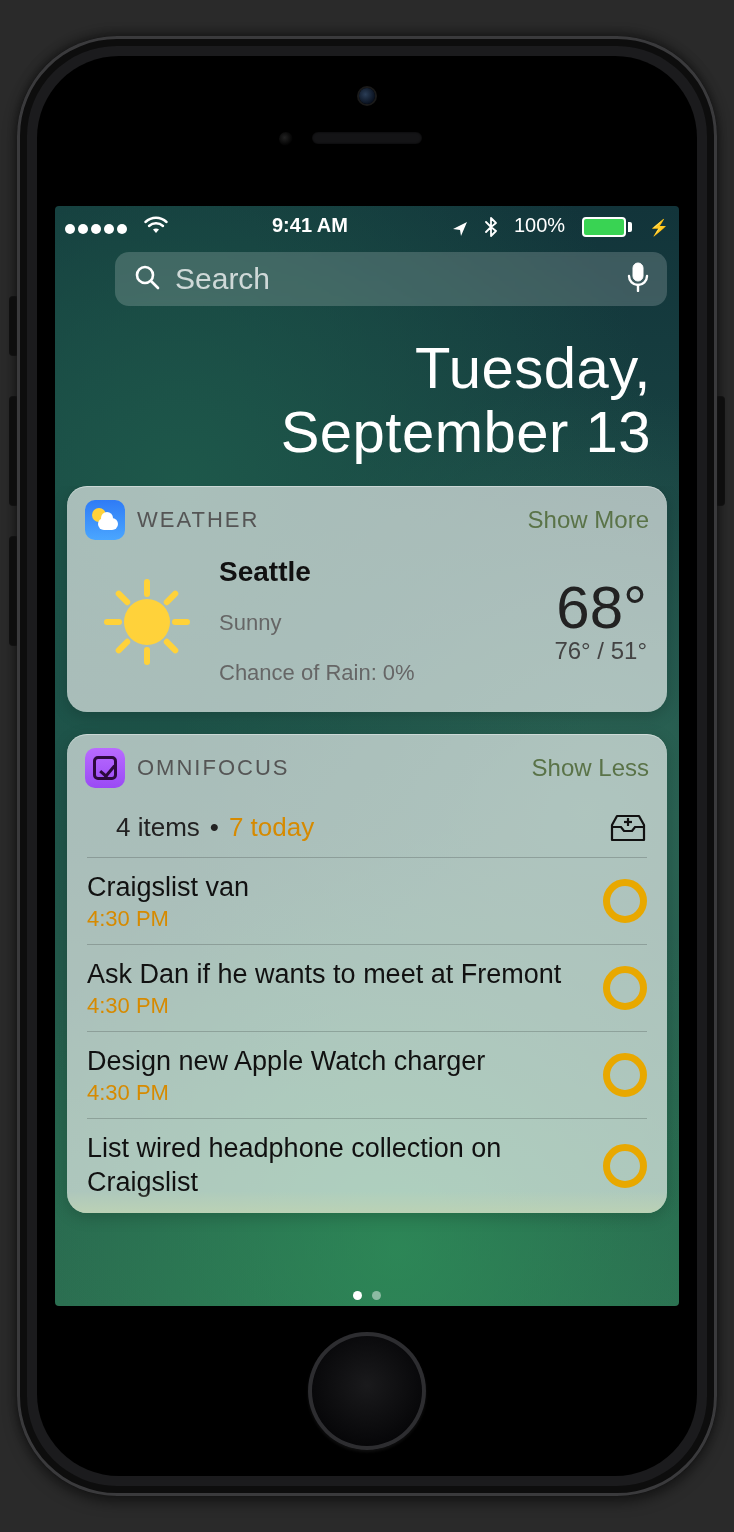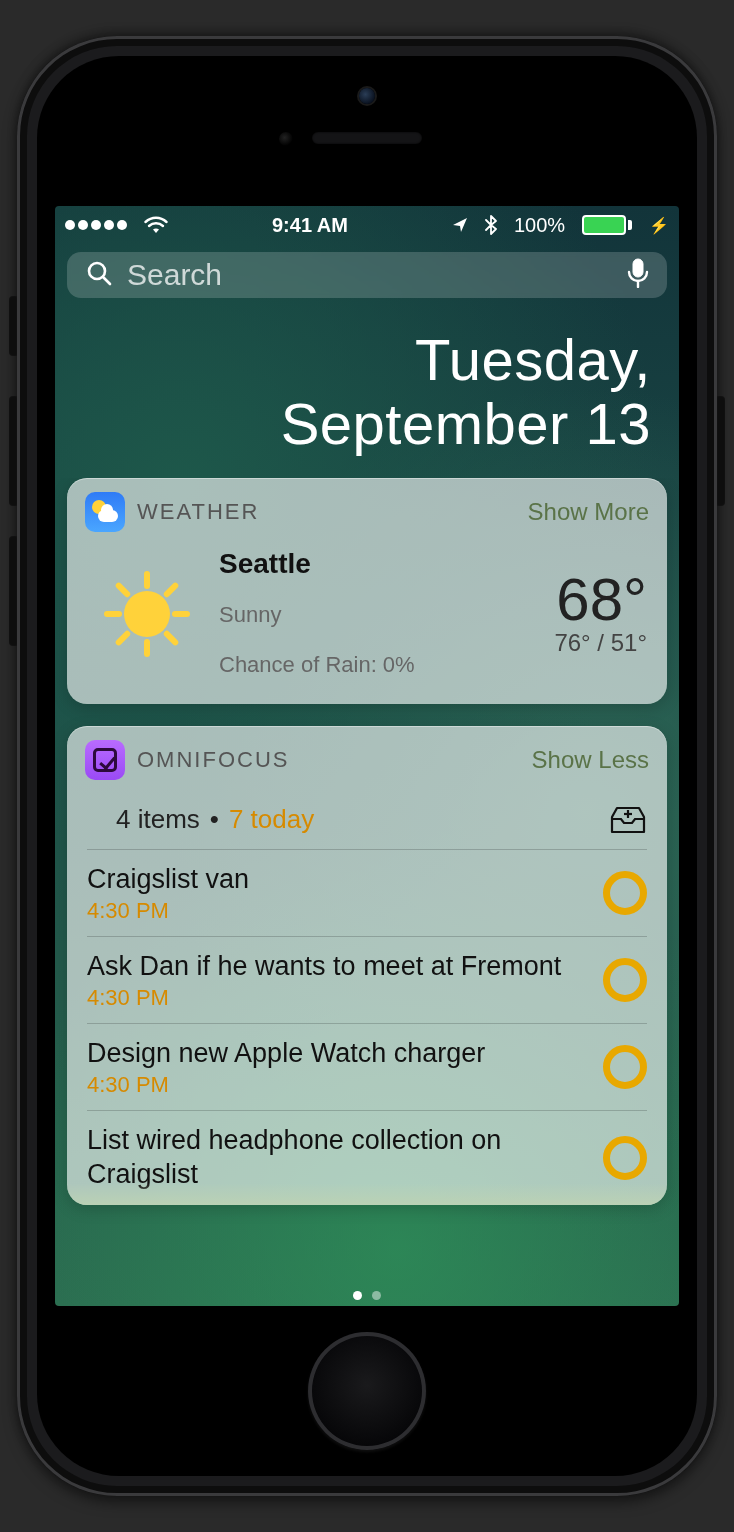--- a/index.html
+++ b/index.html
@@ -82,43 +82,44 @@
     color:#fff;
     display:flex; flex-direction:column;
   }
 
   
   .statusbar {
     height:38px; padding:0 10px;
     display:flex; align-items:center; justify-content:space-between;
     font-size:20px; font-weight:500;
   }
-  .sb-left, .sb-right { display:flex; align-items:center; gap:17px; }
+  .sb-left, .sb-right { display:flex; align-items:flex-end; gap:17px; }
   .dots { display:flex; gap:3px; }
   .dots span { width:10px; height:10px; border-radius:50%; background:#fff; display:block; }
   .wifi svg, .loc svg, .bt svg { display:block; }
   .sb-time { font-weight:600; }
   .batt {
     display:inline-flex; align-items:center; gap:2px;
   }
   .batt .body {
     width:44px; height:20px; border:2px solid #fff; border-radius:4px; position:relative;
     background: linear-gradient(90deg,#39d353 0 100%,transparent 0);
   }
   .batt .cap { width:4px; height:10px; background:#fff; border-radius:0 2px 2px 0; }
   .bolt { font-size:16px; }
 
   
   .search-wrap { padding:8px 12px 4px; }
   .search {
-    height:46px; border-radius:14px;
+    height:54px; border-radius:14px;
     background: rgba(255,255,255,0.18);
     backdrop-filter: blur(2px);
     display:flex; align-items:center; gap:14px;
     padding:4px 18px;
+    margin-left:48px;
   }
   .search .ph { color:rgba(255,255,255,0.75); font-size:30px; font-weight:400; }
   .search .spacer { flex:1; }
   .search svg { stroke:#fff; }
 
   
   .date {
     text-align:right; padding:26px 28px 22px 0;
     font-size:58px; line-height:64px; font-weight:300; letter-spacing:.5px;
     color:#fff;

